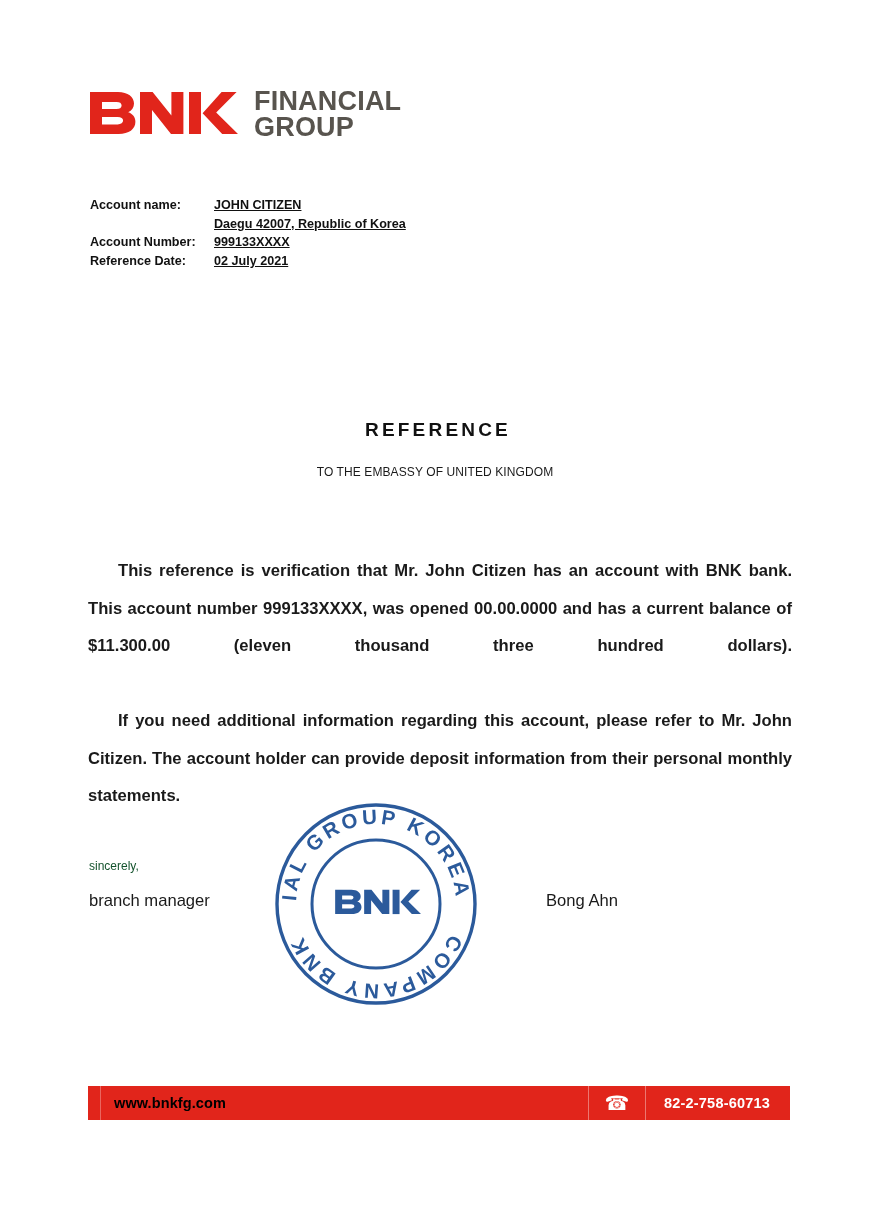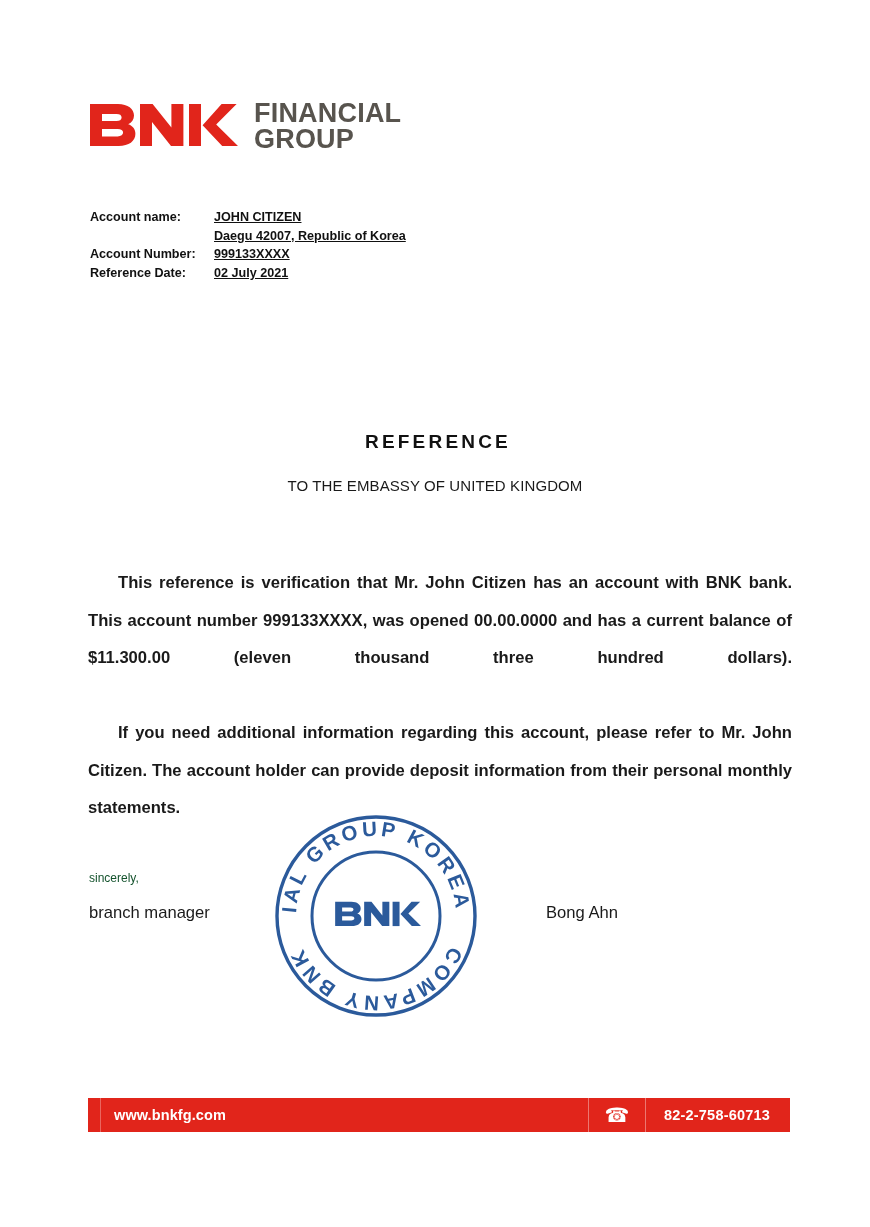--- a/index.html
+++ b/index.html
@@ -15,21 +15,20 @@
     color: #1a1a1a;
     position: relative;
     overflow: hidden;
   }
 
   .page {
     position: relative;
     width: 870px;
     height: 1004px;
     background: #ffffff;
-    margin-top: 12px;
   }
 
   
   .logo-block {
     position: absolute;
     left: 88px;
     top: 86px;
     display: flex;
     align-items: center;
     gap: 14px;
@@ -91,21 +90,21 @@
     letter-spacing: 3.2px;
     color: #111111;
   }
 
   .ref-sub {
     position: absolute;
     left: 0;
     top: 465px;
     width: 870px;
     text-align: center;
-    font-size: 15px;
+    font-size: 12px;
     color: #1a1a1a;
     letter-spacing: 0.1px;
   }
 
   
   .body-text {
     position: absolute;
     left: 88px;
     top: 552px;
     width: 704px;
@@ -175,21 +174,21 @@
     width: 702px;
     height: 34px;
     background: #e1251b;
     display: flex;
     align-items: center;
   }
 
   .footer-site {
     flex: 1;
     padding-left: 26px;
-    color: #ffffff;
+    color: #000000;
     font-size: 14.5px;
     font-weight: bold;
     letter-spacing: 0.1px;
   }
 
   .footer-sep {
     width: 1px;
     height: 34px;
     background: rgba(255,255,255,0.38);
   }

